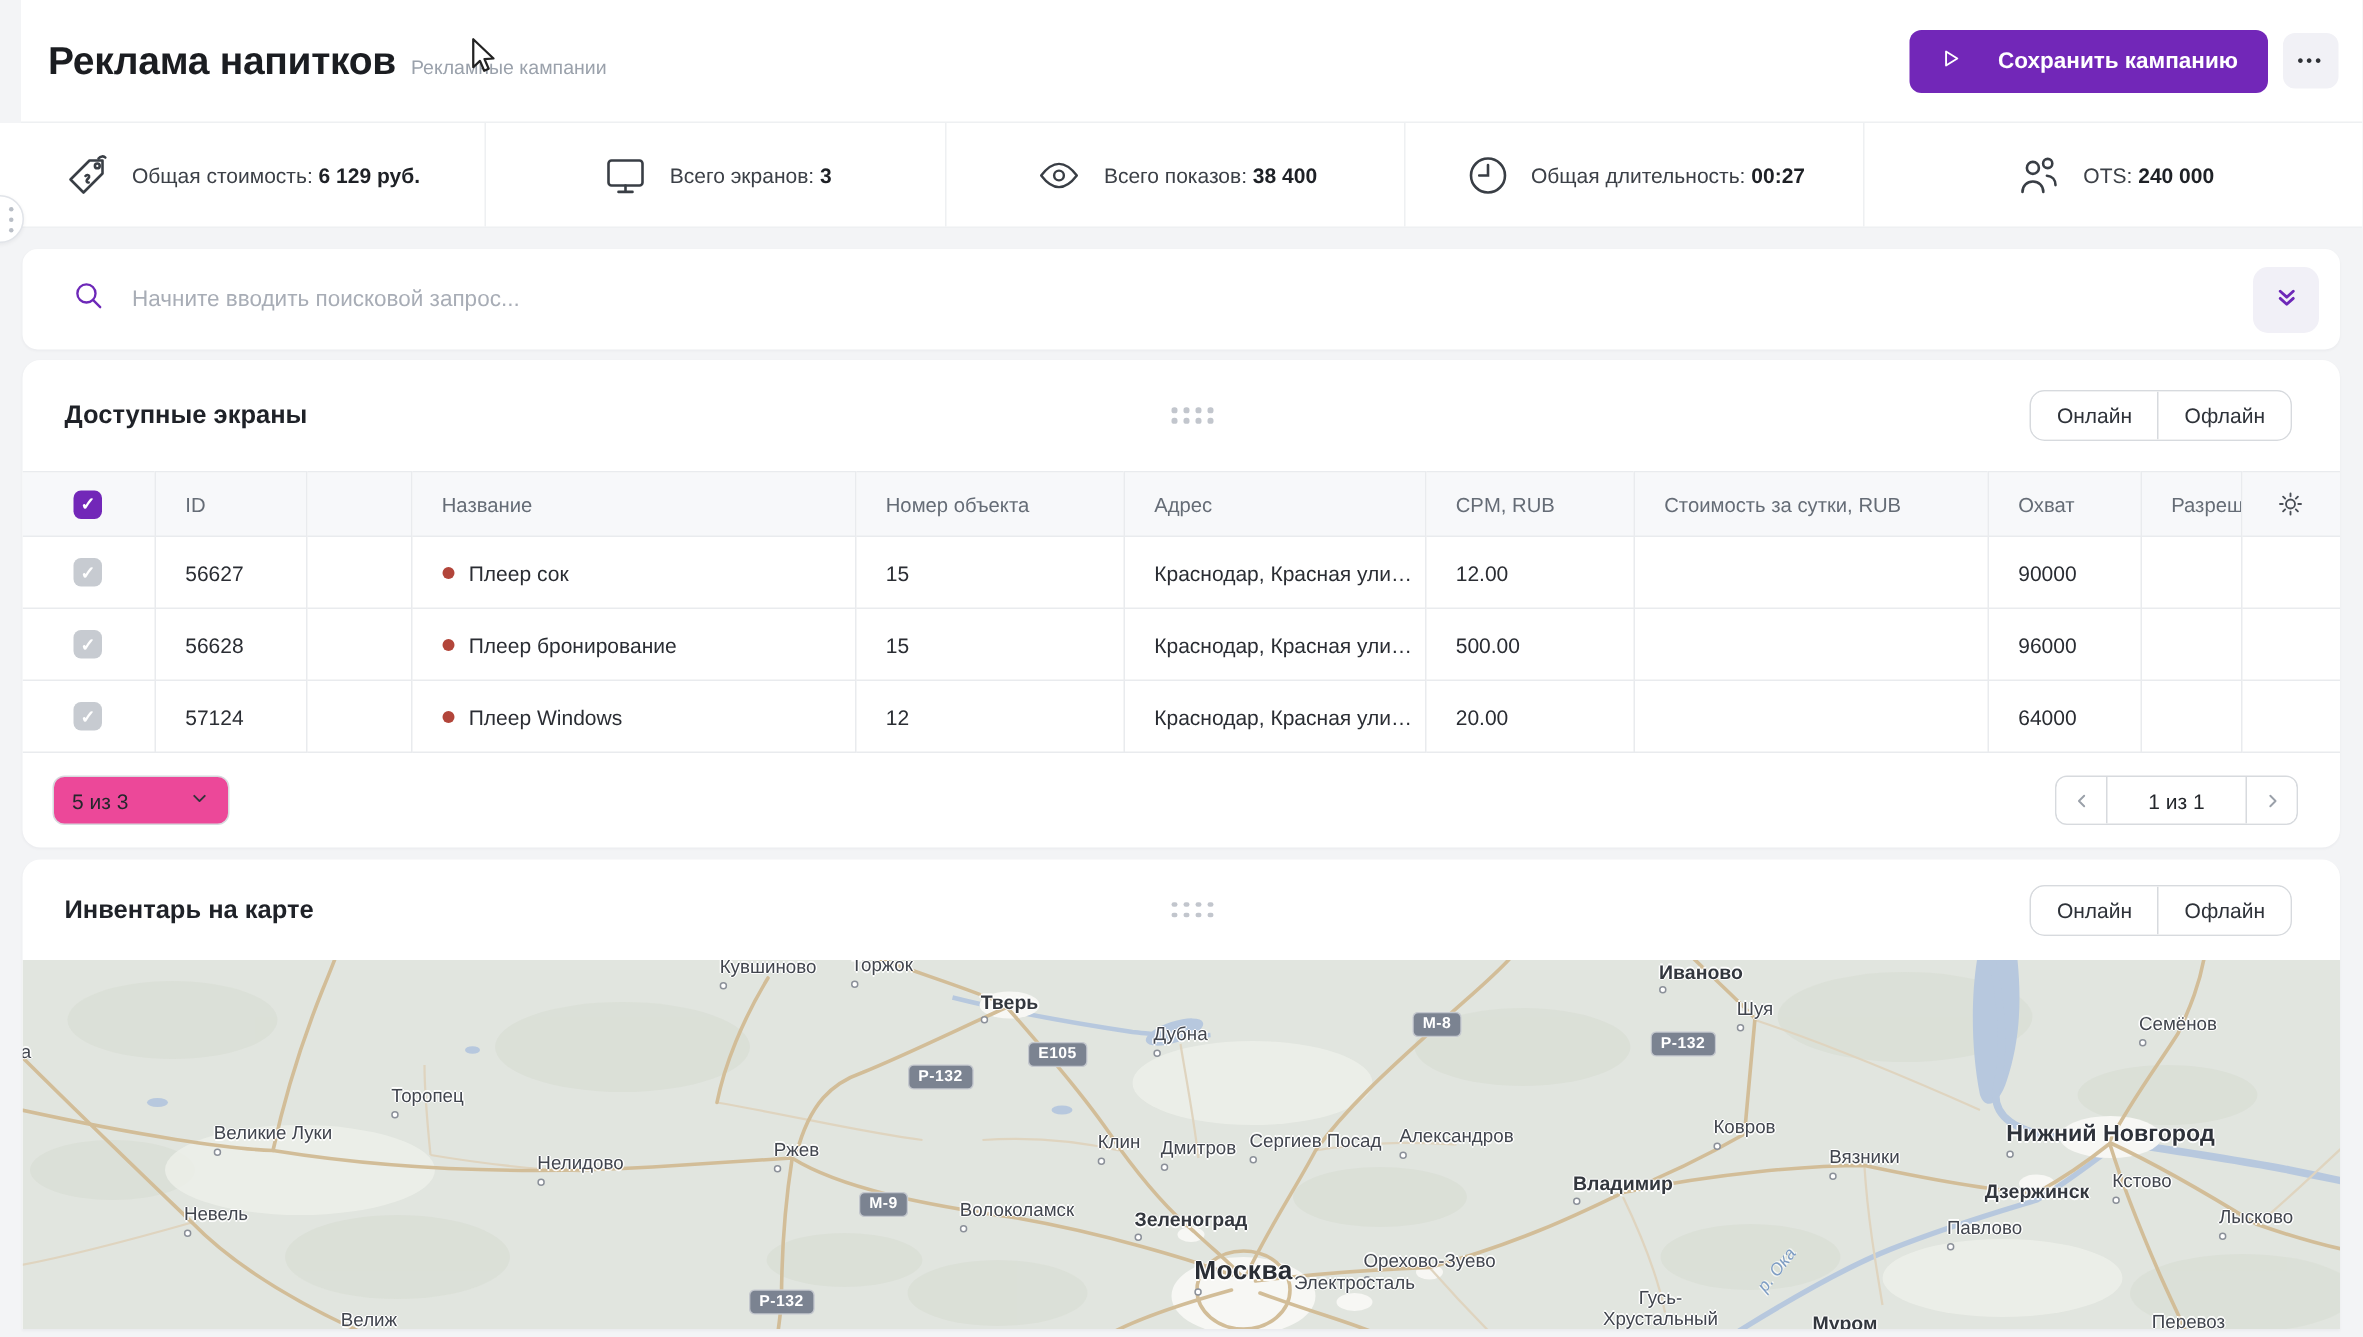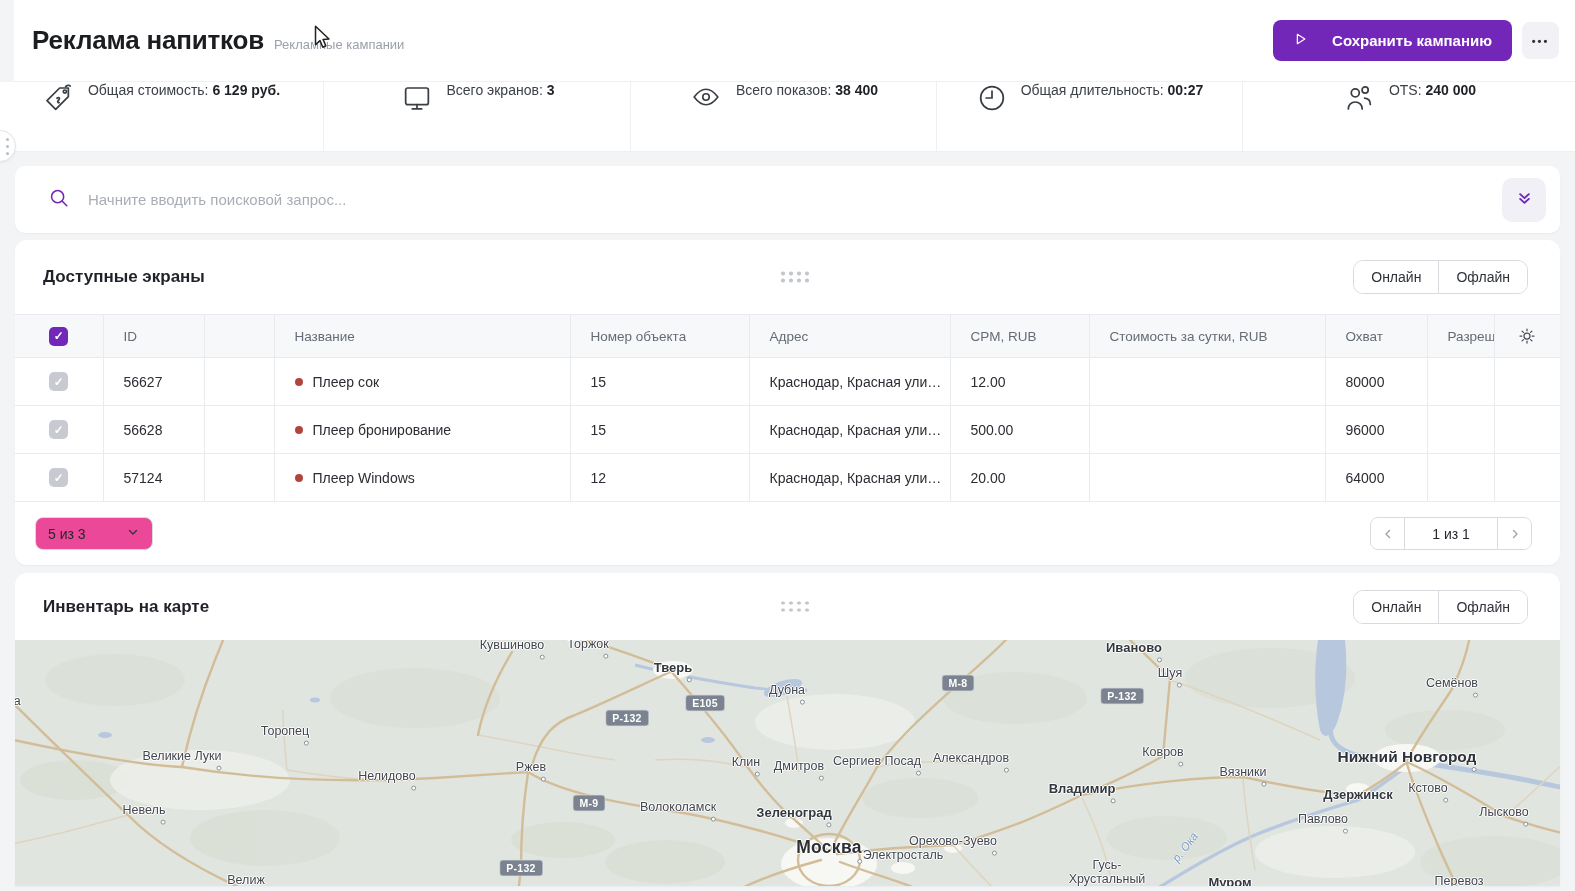--- a/index.html
+++ b/index.html
@@ -10,21 +10,21 @@
   .page-header { height:82px; background:#fff; display:flex; align-items:center; justify-content:space-between; padding:0 16px 0 18px; border-bottom:1px solid #eef0f2; position:relative;margin-left:14px; }
   .title-wrap { display:flex; align-items:baseline; gap:10px; }
   .page-title { font-size:26px; font-weight:700; color:#1b1d21; letter-spacing:-.2px; }
   .breadcrumb { font-size:13px; color:#9aa1ab; }
   .header-actions { display:flex; align-items:center; gap:10px; }
   .save-btn { display:flex; align-items:center; gap:24px; background:#7227b8; color:#fff; border:none; border-radius:8px; padding:11px 20px; font-size:15px; font-weight:700; font-family:inherit; cursor:pointer; }
   .more-btn { width:37px; height:37px; border:none; border-radius:8px; background:#f1f1f6; color:#2e3136; display:flex; align-items:center; justify-content:center; font-size:11px; letter-spacing:2px; font-weight:700; cursor:pointer; }
 
   
   .stats-bar { background:#fff; display:flex; height:70px; border-bottom:1px solid #eef0f2; }
-  .stat-cell { display:flex; align-items:flex-start; justify-content:center; gap:13px; border-left:1px solid #eef0f2; }
+  .stat-cell { display:flex; align-items:center; justify-content:center; gap:13px; border-left:1px solid #eef0f2; }
   .stat-cell:first-child { border-left:none; }
   .stat-text { font-size:14px; color:#3c4047; white-space:nowrap; }
   .stat-text b { color:#1e2126; font-weight:700; }
   .stat-icon svg { display:block; }
 
   
   .search-card { margin:14px 15px 0; height:67px; background:#fff; border-radius:10px; display:flex; align-items:center; padding:0 14px 0 33px; box-shadow:0 1px 2px rgba(25,28,40,.04); }
   .search-input { flex:1; border:none; outline:none; font-size:15px; margin-left:18px; color:#33363c; font-family:inherit; background:transparent; }
   .search-input::placeholder { color:#a8adb6; }
   .expand-btn { width:44px; height:44px; border:none; border-radius:10px; background:#f1f0f7; display:flex; align-items:center; justify-content:center; cursor:pointer; }
@@ -57,21 +57,21 @@
   
   .table-footer { height:63px; display:flex; align-items:center; justify-content:space-between; padding:0 28px 0 20px; }
   .page-size { width:118px; height:33px; border:1px solid #d7dade; border-radius:8px; display:flex; align-items:center; justify-content:space-between; padding:0 12px; font-size:14px; color:#24272c; background:#ec4899; cursor:pointer; }
   .pager { display:flex; height:33px; border:1px solid #d7dade; border-radius:8px; overflow:hidden; background:#fff; }
   .pager-btn { width:33px; display:flex; align-items:center; justify-content:center; border:none; background:#fff; color:#9aa0a9; cursor:pointer; }
   .pager-info { width:94px; display:flex; align-items:center; justify-content:center; font-size:14px; color:#24272c; border-left:1px solid #d7dade; border-right:1px solid #d7dade; }
 
   
   .map-canvas { position:relative; height:246px; background:#e1e5df; overflow:hidden; cursor:grab; }
   .map-roads { position:absolute; inset:0; width:100%; height:100%; }
-  .city { position:absolute; transform:translate(-50%,-50%); display:flex; flex-direction:column; align-items:flex-end; gap:1px; font-size:12.5px; color:#41454e; white-space:pre-line; text-align:center; line-height:1.1; pointer-events:none;
+  .city { position:absolute; transform:translate(-50%,-50%); display:flex; flex-direction:column; align-items:flex-start; gap:1px; font-size:12.5px; color:#41454e; white-space:pre-line; text-align:center; line-height:1.1; pointer-events:none;
           text-shadow:-1px 0 0 rgba(255,255,255,.95), 1px 0 0 rgba(255,255,255,.95), 0 -1px 0 rgba(255,255,255,.95), 0 1px 0 rgba(255,255,255,.95); }
   .city.tier3 { font-weight:700; font-size:13px; color:#33373e; }
   .city.tier2 { font-weight:700; font-size:15.5px; color:#2e323a; }
   .city.tier1 { font-weight:700; font-size:17.5px; color:#2a2e35; letter-spacing:.3px; }
   .cdot { width:5px; height:5px; border:1.5px solid #8b9099; background:#fff; border-radius:50%; margin-top:1px; }
   .rbadge { position:absolute; transform:translate(-50%,-50%); background:#7b8391; color:#fff; font-size:10.5px; font-weight:700; padding:1px 6px 2px; border-radius:4px; border:1px solid rgba(255,255,255,.55); letter-spacing:.3px; pointer-events:none; }
   .river-label { position:absolute; color:#7e9dc4; font-style:italic; font-size:11.5px; pointer-events:none;
           text-shadow:-1px 0 0 rgba(255,255,255,.7), 1px 0 0 rgba(255,255,255,.7); }
 
   
@@ -236,21 +236,21 @@
     <tbody>
       <tr>
         <td class="c-check"><span class="checkbox muted"></span></td>
         <td>56627</td>
         <td></td>
         <td><span class="name-dot"></span><span>Плеер сок</span></td>
         <td>15</td>
         <td>Краснодар, Красная ули…</td>
         <td>12.00</td>
         <td></td>
-        <td>80000</td>
+        <td>90000</td>
         <td></td>
         <td></td>
       </tr>
       <tr>
         <td class="c-check"><span class="checkbox muted"></span></td>
         <td>56628</td>
         <td></td>
         <td><span class="name-dot"></span><span>Плеер бронирование</span></td>
         <td>15</td>
         <td>Краснодар, Красная ули…</td>

